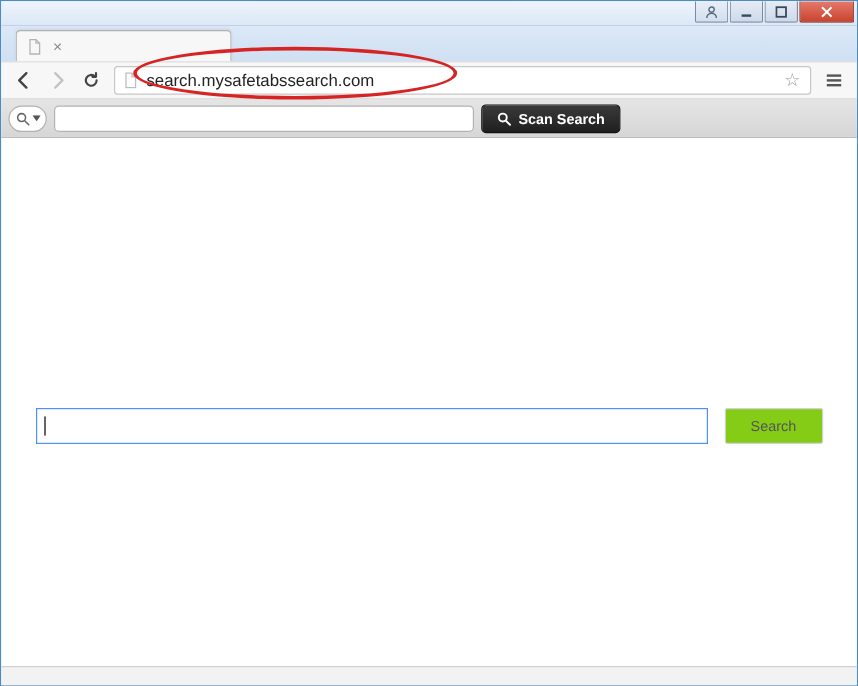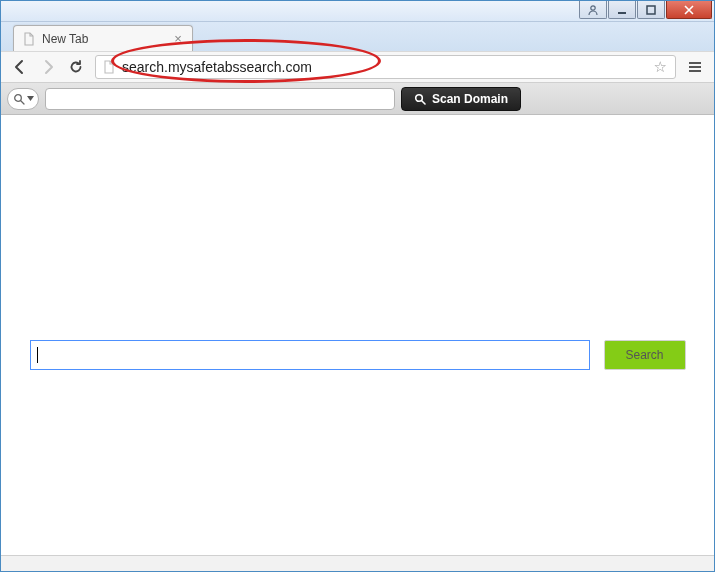--- a/index.html
+++ b/index.html
@@ -264,21 +264,20 @@
       </svg>
   </div>
 </div>
 
 <div class="tabstrip">
   <div class="tab">
     <svg class="favicon" viewBox="0 0 14 14">
         <path d="M3 1h5l3 3v9H3z" fill="none" stroke="#888" stroke-width="1.1"></path>
         <path d="M8 1v3h3" fill="none" stroke="#888" stroke-width="1.1"></path>
       </svg>
-    <span class="tab-title">New Tab</span>
     <span class="tab-close">×</span>
   </div>
 </div>
 
 <div class="toolbar">
   <div class="nav-btn">
     <svg width="16" height="16" viewBox="0 0 16 16">
         <path d="M10 2L4 8l6 6" fill="none" stroke="#444" stroke-width="2" stroke-linecap="round" stroke-linejoin="round"></path>
       </svg>
   </div>
@@ -321,21 +320,21 @@
       </svg>
   </div>
   <div class="ext-input">
     <input type="text" value="" style="">
   </div>
   <button class="scan-btn">
     <svg width="12" height="12" viewBox="0 0 12 12">
         <circle cx="5" cy="5" r="3.3" fill="none" stroke="#fff" stroke-width="1.6"></circle>
         <path d="M8 8l3 3" stroke="#fff" stroke-width="1.6" stroke-linecap="round"></path>
       </svg>
-    <span>Scan Domain</span>
+    <span>Scan Search</span>
   </button>
 </div>
 
 <div class="content">
   <div class="search-row">
     <div style="position:relative;">
       <input class="main-search" type="text" value="" style="">
       <span class="caret-blink" style="position:absolute; left:7px; top:7px;"></span>
     </div>
     <button class="search-btn">Search</button>

